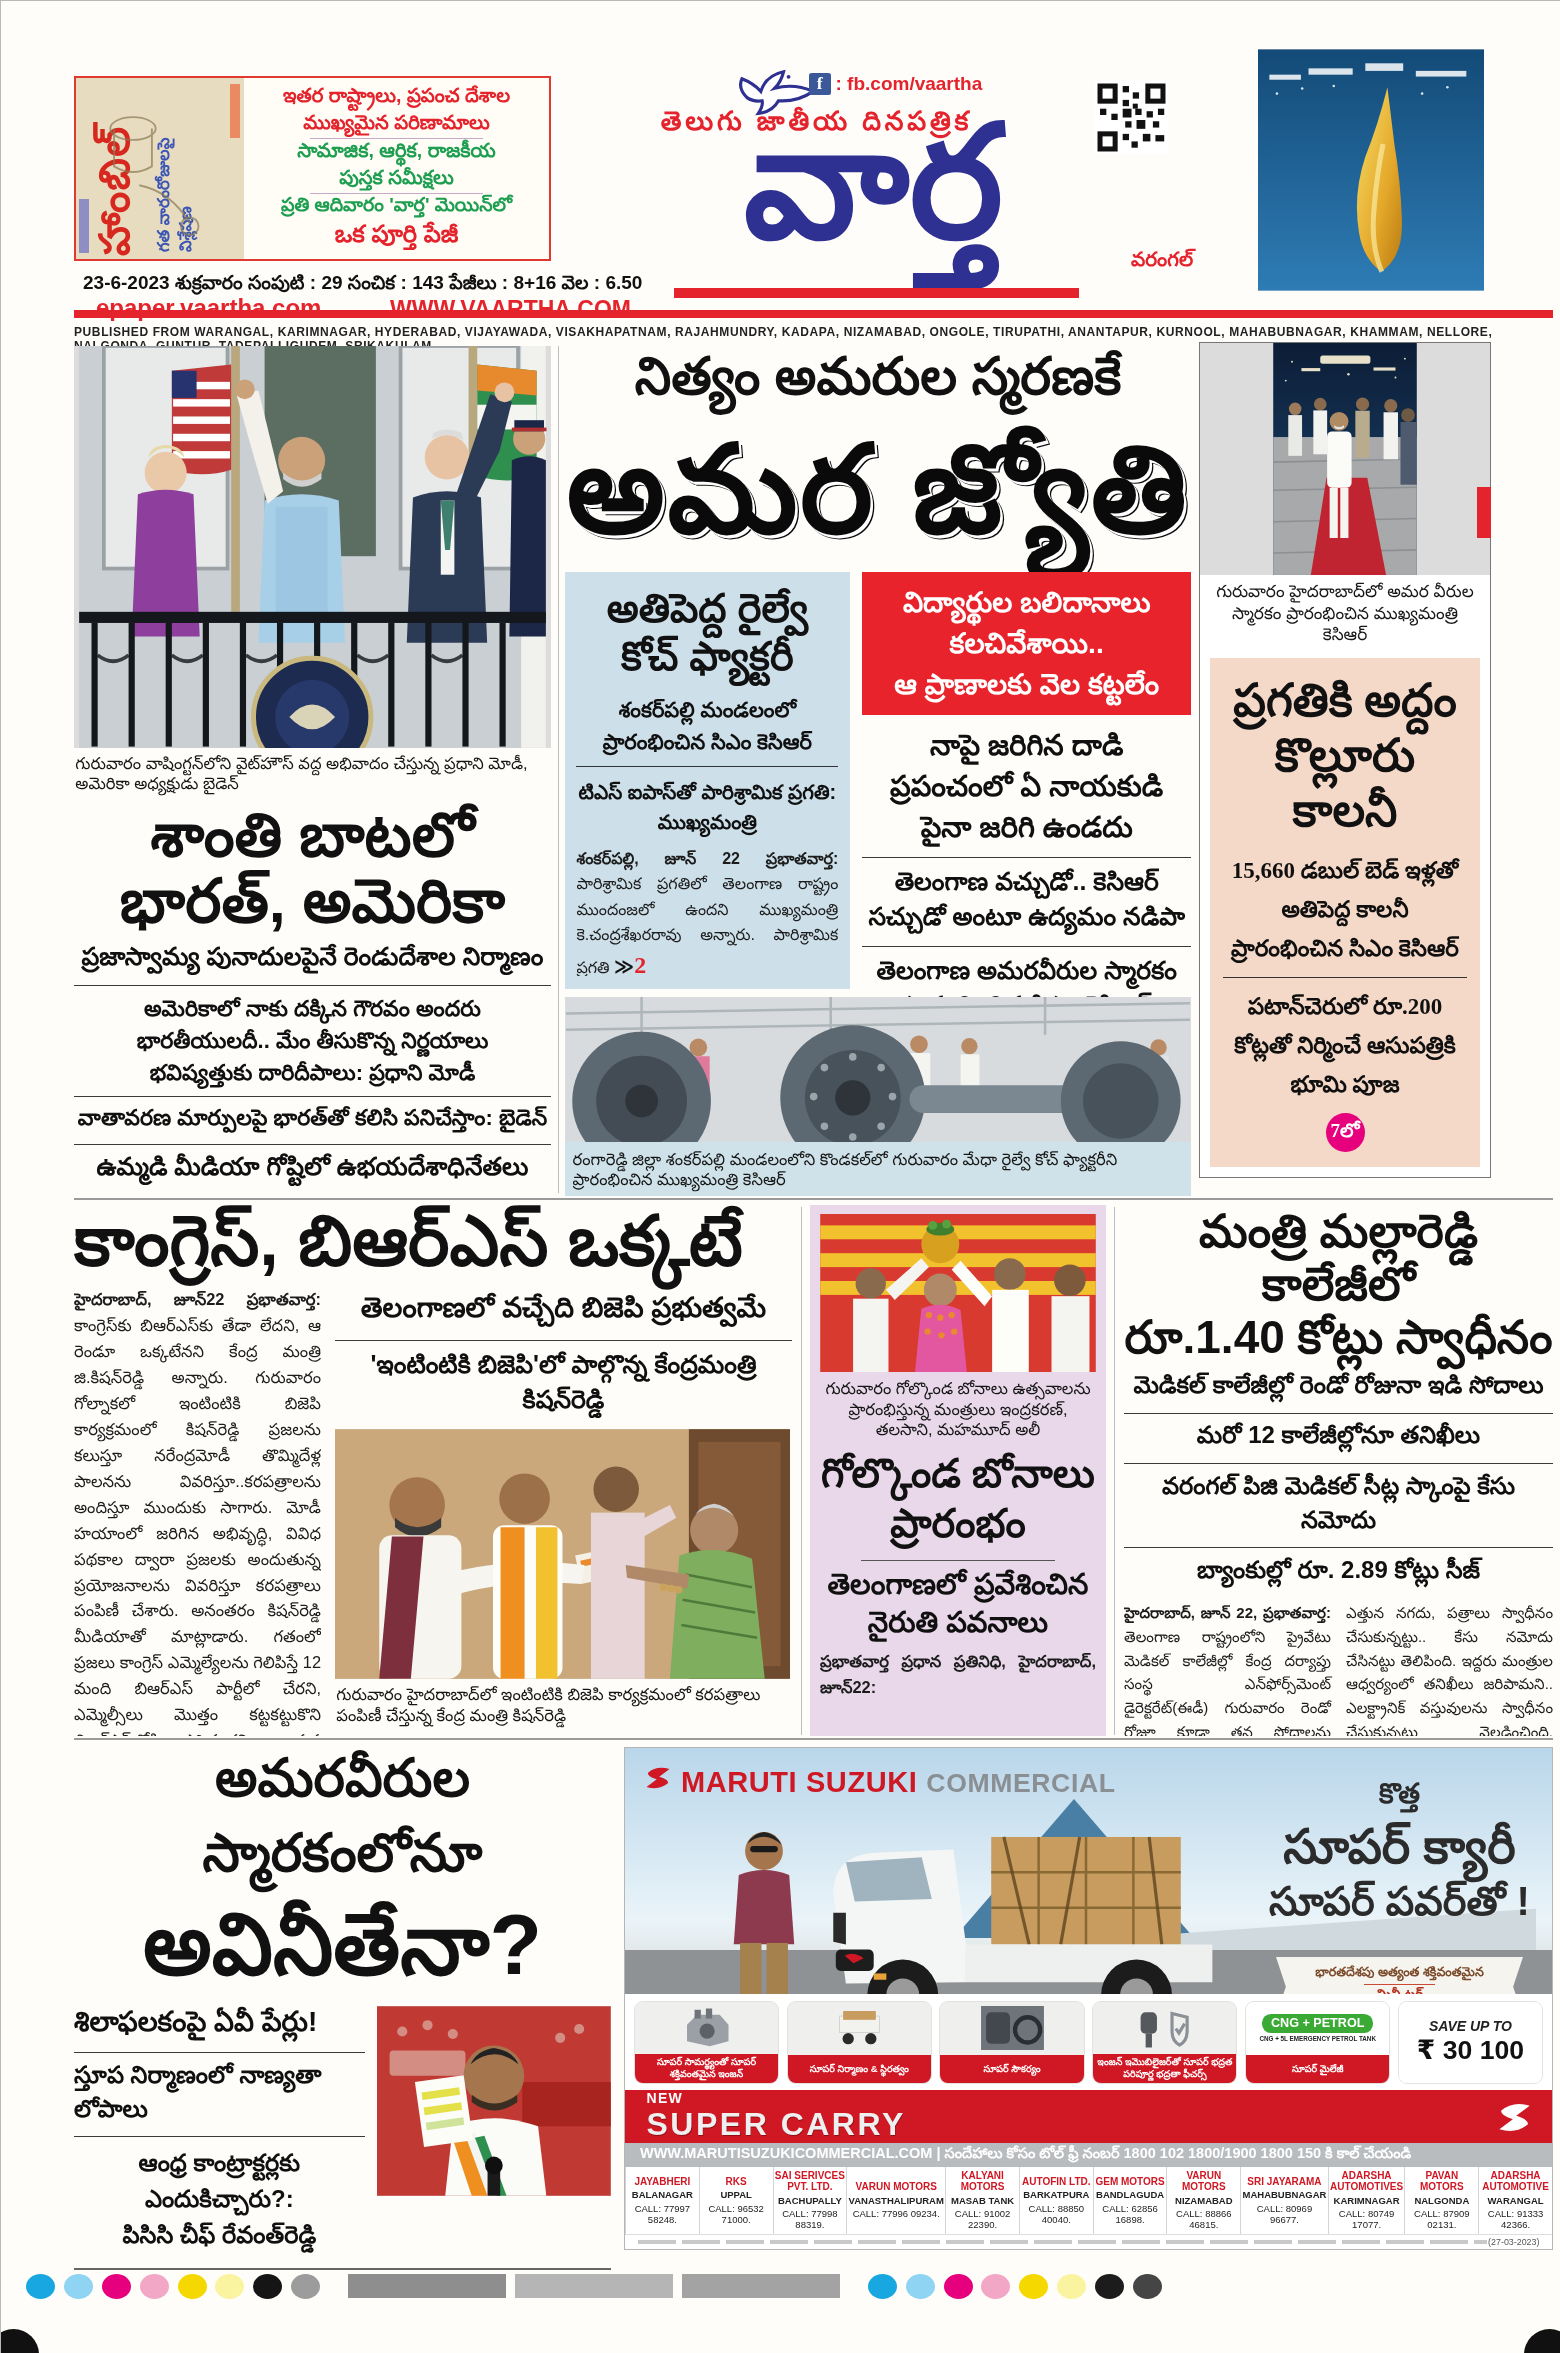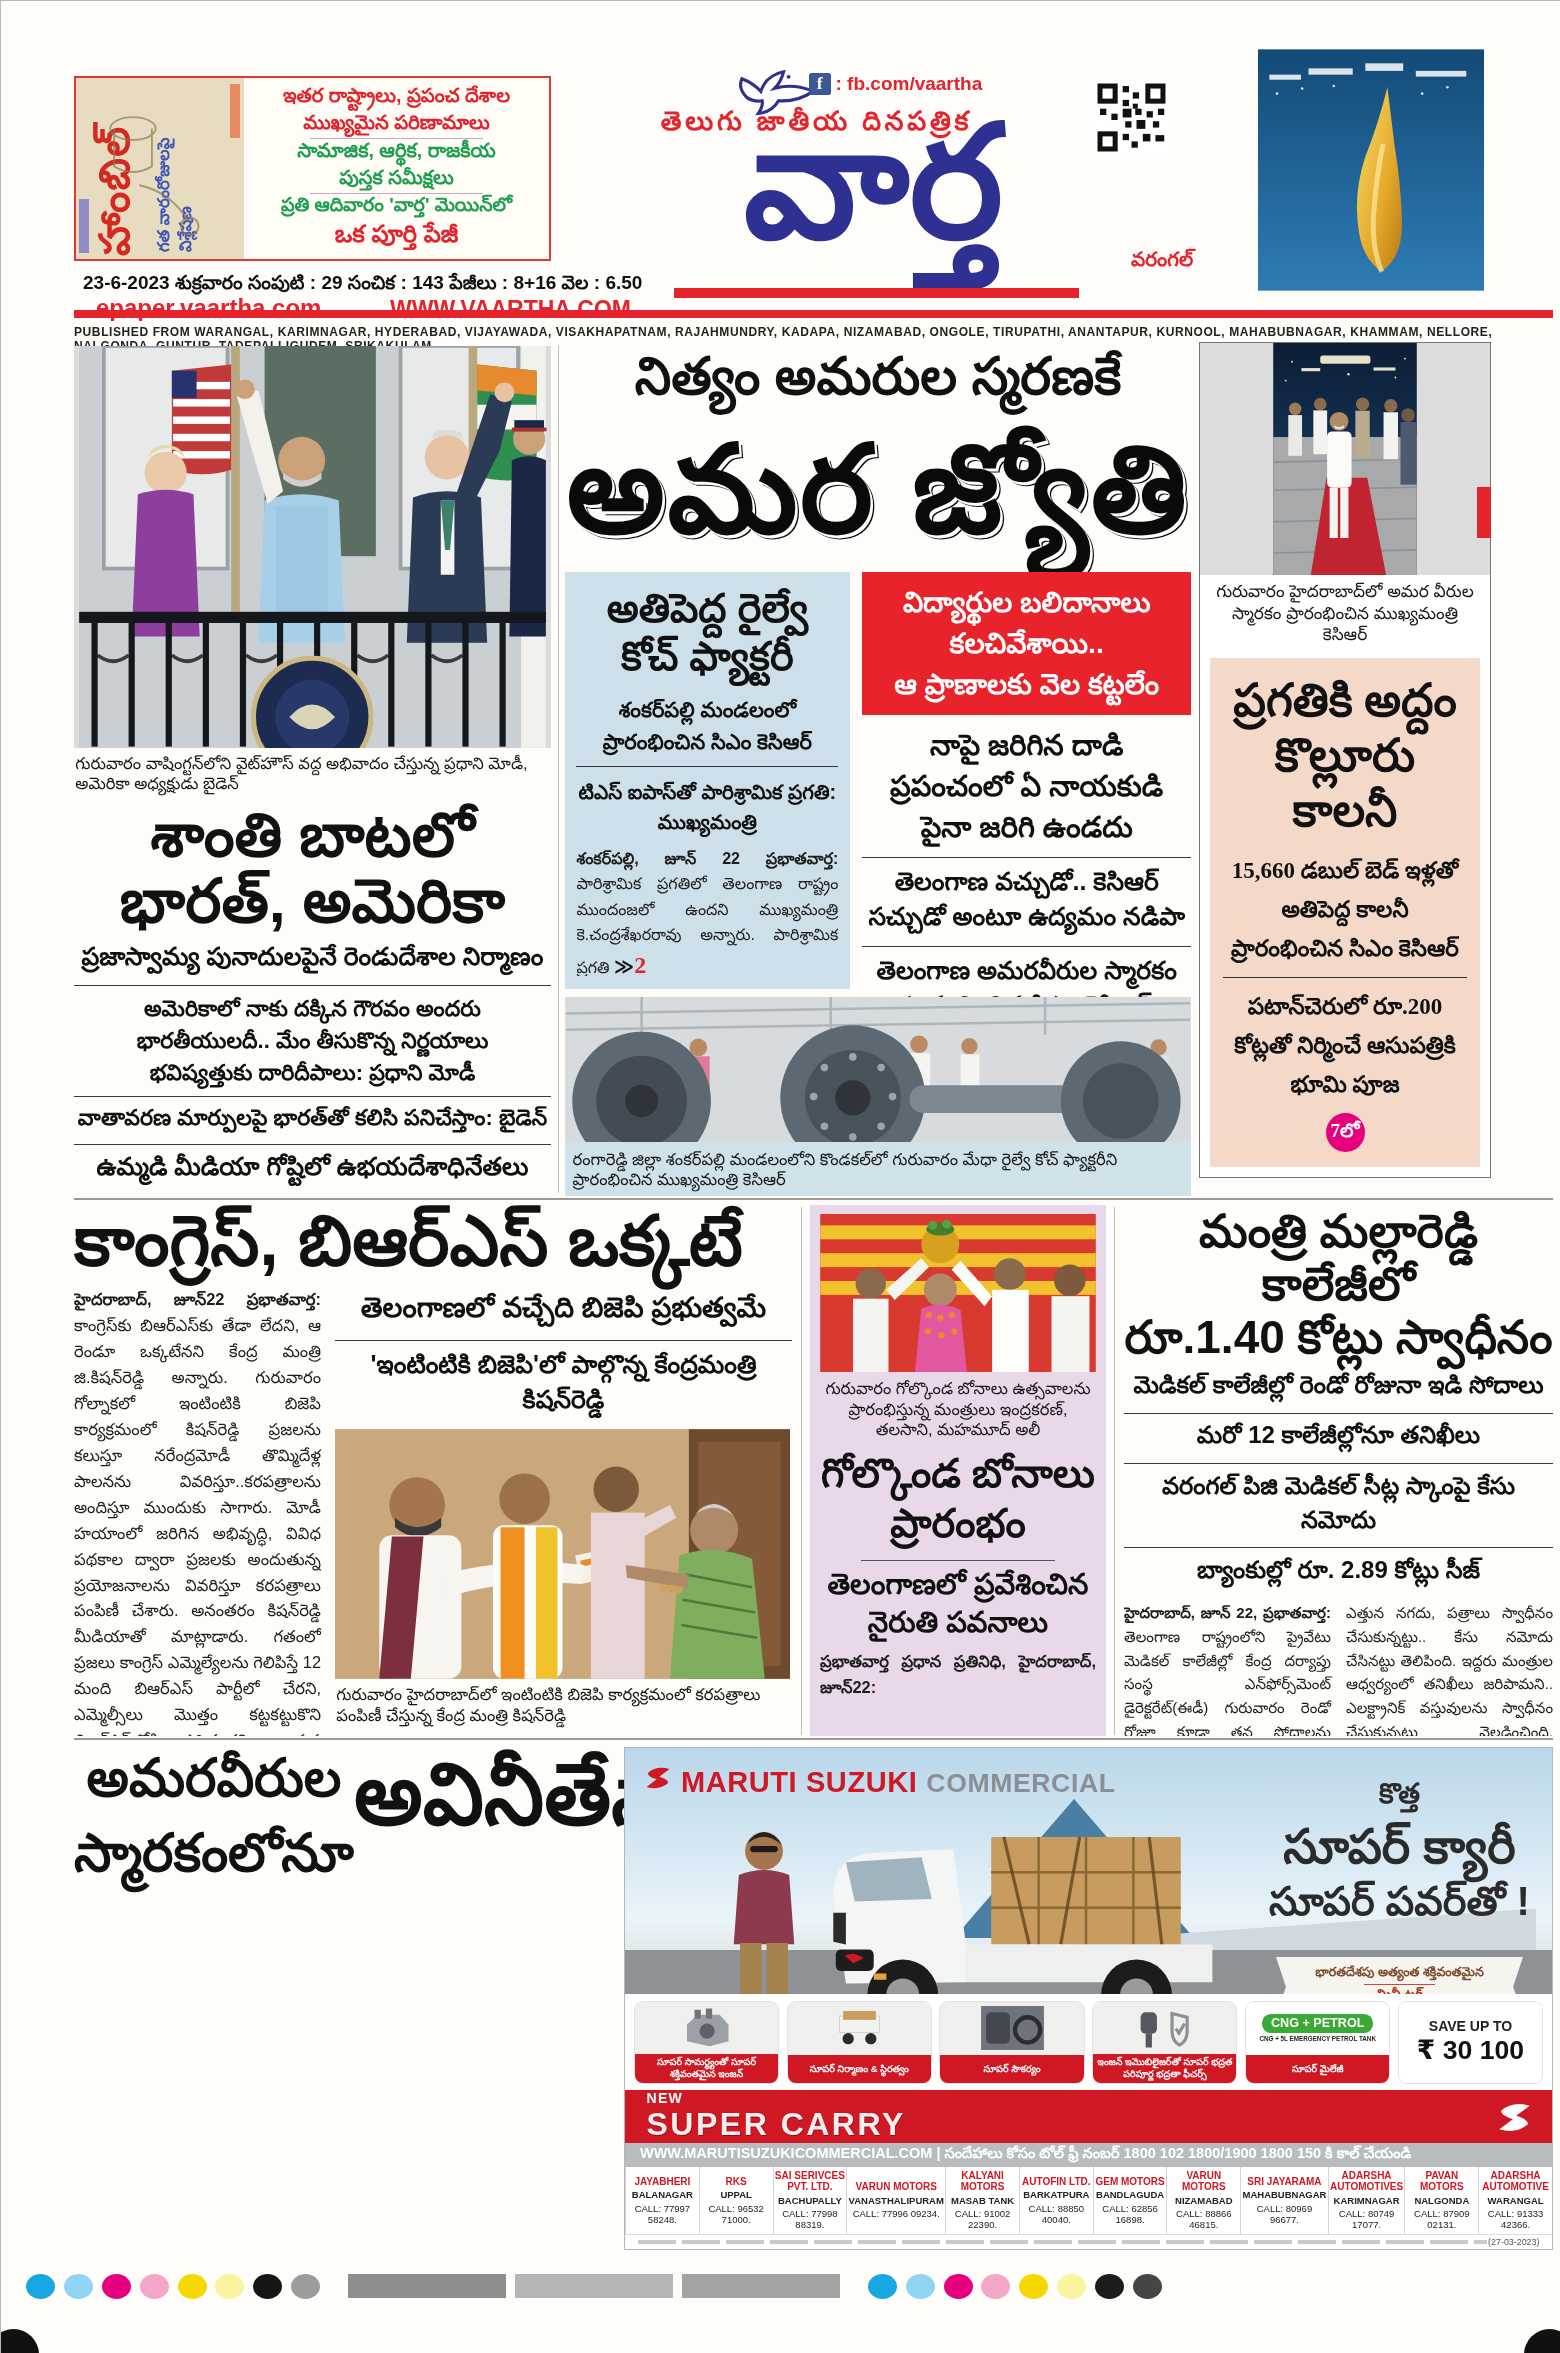--- a/index.html
+++ b/index.html
@@ -474,21 +474,21 @@
     </div>
     <div class="deck tc hairline" style="font-size:24px;padding:7.6px 0;">మెడికల్ కాలేజీల్లో రెండో రోజునా ఇడి సోదాలు</div>
     <div class="deck tc hairline" style="font-size:24px;padding:7.6px 0;">మరో 12 కాలేజీల్లోనూ తనిఖీలు</div>
     <div class="deck tc hairline" style="font-size:24px;padding:7.6px 0;">వరంగల్ పిజి మెడికల్ సీట్ల స్కాంపై కేసు నమోదు</div>
     <div class="deck tc" style="font-size:24px;padding:7.6px 0;">బ్యాంకుల్లో రూ. 2.89 కోట్లు సీజ్</div>
     <p class="bodytxt" style="margin:3.8px 0 0;flex:1;overflow:hidden;column-count:2;column-gap:15px;font-size:15px;"><b>హైదరాబాద్, జూన్ 22, ప్రభాతవార్త:</b> <span>తెలంగాణ రాష్ట్రంలోని ప్రైవేటు మెడికల్ కాలేజీల్లో కేంద్ర దర్యాప్తు సంస్థ ఎన్‌ఫోర్స్‌మెంట్ డైరెక్టరేట్(ఈడీ) గురువారం రెండో రోజూ కూడా తన సోదాలను కొనసాగించింది. మొత్తం 12 కాలేజీల్లో.. 16 ప్రాంతాల్లో సోదాలు నిర్వహించినట్టు ఈడీ ప్రకటించింది. సోదాల్లో భాగంగా మంత్రి మల్లారెడ్డి కాలేజీలో భారీగా నగదు స్వాధీనం చేసుకున్నట్టు పేర్కొంది. రూ. 1.40 కోట్ల నగదును స్వాధీనం చేసుకోగా.. వివిధబ్యాంక్ ఖాతాల్లోని రూ. 2.89 కోట్లను సీజ్ చేసింది. హైదరాబాద్, ఖమ్మం, కరీంనగర్, వరంగల్ జిల్లాల్లో సోదాలు నిర్వహించినట్టు.. వరంగల్ పీజీ మెడికల్ సీట్ల భర్తీలో భారీ ఎత్తున నగదు, పత్రాలు స్వాధీనం చేసుకున్నట్టు.. కేసు నమోదు చేసినట్టు తెలిపింది. ఇద్దరు మంత్రుల ఆధ్వర్యంలో తనిఖీలు జరిపామని.. ఎలక్ట్రానిక్ వస్తువులను స్వాధీనం చేసుకున్నట్లు వెల్లడించింది. రాష్ట్రంలోని కొన్ని ప్రైవేటు మెడికల్ కాలేజీలు పీజీ సీట్ల బ్లాకింగ్ దందాకు పాల్పడ్డాయనేది ప్రధాన ఆరోపణ. కన్వీనర్ కోటాలో పీజీ సీటు పొందిన విద్యార్థి.. సీటు బ్లాక్ చేయడమే ఈదందాలో కీలకం. అలా చేస్తే విద్యార్థులు ఆసీటు పొందే అవకాశం ఉండదు. ఆ సీట్లను సొంతంగా భర్తీ చేసుకునే వెలుసుబాటు ఉంటుంది. అలా ఉన్న వెసులుబాటును ప్రైవేటు మెడికల్</span> </p>
   </div>
 
   <div class="abs hline" style="left:73px;top:1737px;width:1479px;"></div>
 
-  <div class="abs" style="left:73px;top:1746px;width:537px;height:484px;display:flex;flex-direction:row;">
+  <div class="abs" style="left:73px;top:1746px;width:537px;height:484px;display:flex;flex-direction:column;">
     <div class="b tc" style="font-size:53px;">అమరవీరుల స్మారకంలోనూ</div>
     <div class="b tc" style="font-size:86px;line-height:1.1;">అవినీతేనా?</div>
     <div style="display:flex;margin-top:14px;gap:12.6px;">
       <div style="width:291px;display:flex;flex-direction:column;justify-content:space-around;">
         <div class="deck hairline" style="font-size:28px;padding-bottom:7.6px;">శిలాఫలకంపై ఏవీ పేర్లు!</div>
         <div class="deck hairline" style="font-size:24px;padding:7.6px 0;">స్తూప నిర్మాణంలో నాణ్యతా లోపాలు</div>
         <div class="deck tc" style="font-size:24px;padding-top:7.6px;line-height:1.5;">
           <div>ఆంధ్ర కాంట్రాక్టర్లకు ఎందుకిచ్చారు?:</div>
             <div>పిసిసి చీఫ్  రేవంత్‌రెడ్డి</div>
         </div>
@@ -637,21 +637,21 @@
       </div>
       <div class="tile">
         <div class="tile-img" style="flex-direction:column;gap:2.5px;background:#fff;">
           <div style="background:#3aaa35;color:#fff;font-weight:bold;font-size:12.6px;padding:2.5px 8.9px;border-radius:8.9px;">CNG + PETROL</div>
           <div class="b" style="font-size:6.3px;color:#222;">CNG + 5L EMERGENCY PETROL TANK</div>
         </div>
         <div class="tile-cap">సూపర్ మైలేజీ</div>
       </div>
       <div class="tile" style="background:#fff;">
         <div style="flex:1;display:flex;flex-direction:column;align-items:center;justify-content:center;background:#fff;">
-          <div class="b" style="font-size:14px;color:#222;">SAVE UP TO</div>
+          <div class="b" style="font-size:14px;color:#222;font-style:italic;">SAVE UP TO</div>
           <div class="b" style="font-size:26.6px;color:#111;">₹ 30 100</div>
         </div>
       </div>
     </div>
 
     <div style="height:54px;background:#d01724;display:flex;align-items:center;padding:0 21.5px;color:#fff;position:relative;">
       <div>
         <div class="b" style="font-size:14px;letter-spacing:1.3px;">NEW</div>
         <div class="b" style="font-size:32px;letter-spacing:2.5px;color:#efeff0;text-shadow:0.6px 0.6px 0 #8c0f16;">SUPER CARRY</div>
       </div>

